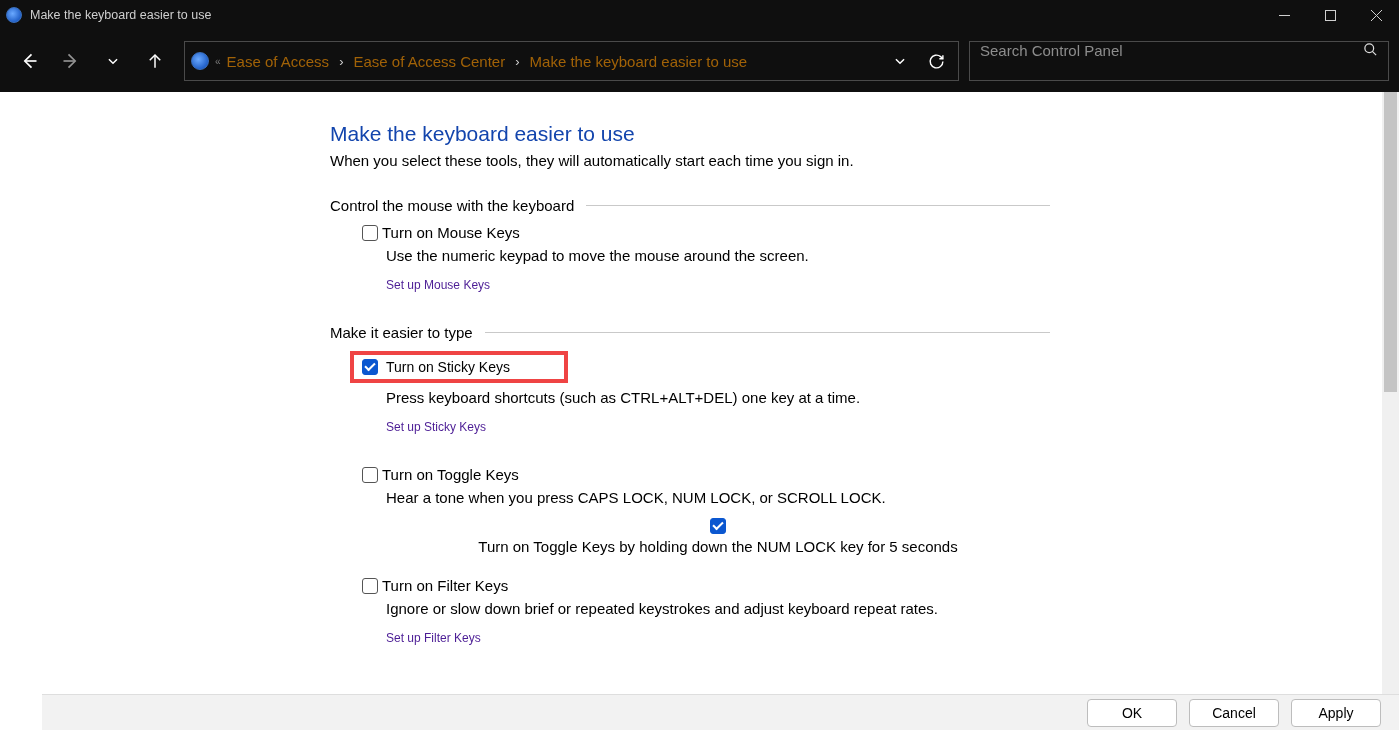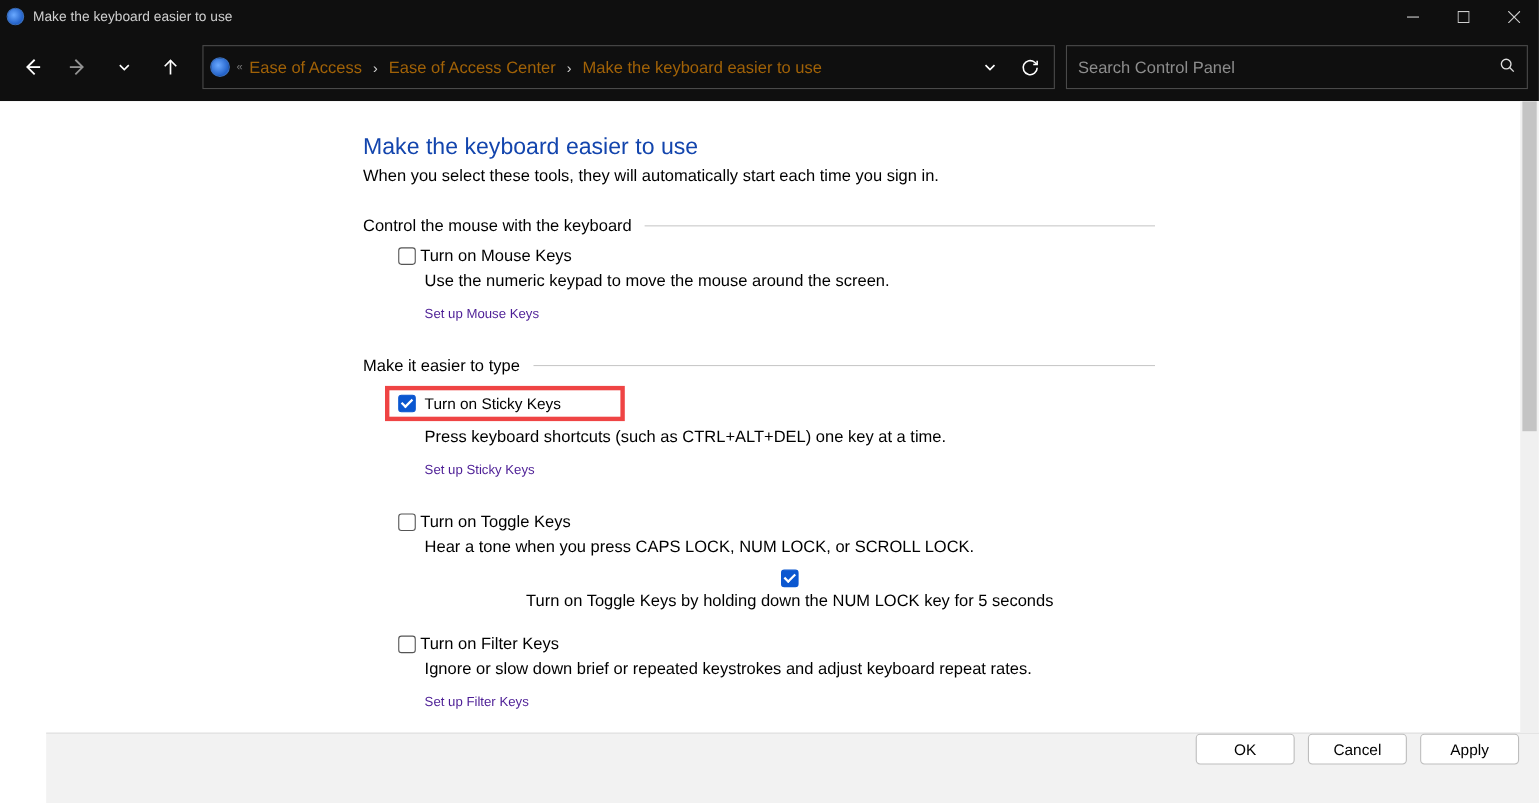--- a/index.html
+++ b/index.html
@@ -81,21 +81,21 @@
   .address-bar .crumb { color: #a16207; }
   .address-bar .sm-chev { color: #7a7a7a; font-size: 10px; margin-right: 2px; }
   .address-bar .spacer { flex: 1; }
   .address-bar .addr-btn { width: 32px; height: 36px; display: flex; align-items: center; justify-content: center; }
   .search-box {
     width: 420px;
     height: 40px;
     border: 1px solid #4a4a4a;
     background: #0f0f0f;
     display: flex;
-    align-items: center;
+    align-items: flex-start;
     padding: 0 10px;
     color: #8d8d8d;
   }
   .search-box input {
     flex: 1;
     background: transparent;
     border: none;
     outline: none;
     color: #ffffff;
     font-size: 15px;
@@ -180,25 +180,25 @@
   .fake-scrollbar .thumb {
     position: absolute;
     top: 0; left: 2px;
     width: 13px;
     height: 300px;
     background: #c4c4c4;
   }
 
   
   .footer {
-    height: 64px;
+    height: 36px;
     background: #f2f2f2;
     border-top: 1px solid #dedede;
     display: flex;
-    align-items: flex-start;
+    align-items: center;
     justify-content: flex-end;
     padding-right: 18px;
     gap: 12px;
     margin-left: 42px;
   }
   .footer button {
     width: 90px;
     height: 28px;
     background: #ffffff;
     border: 1px solid #bdbdbd;

